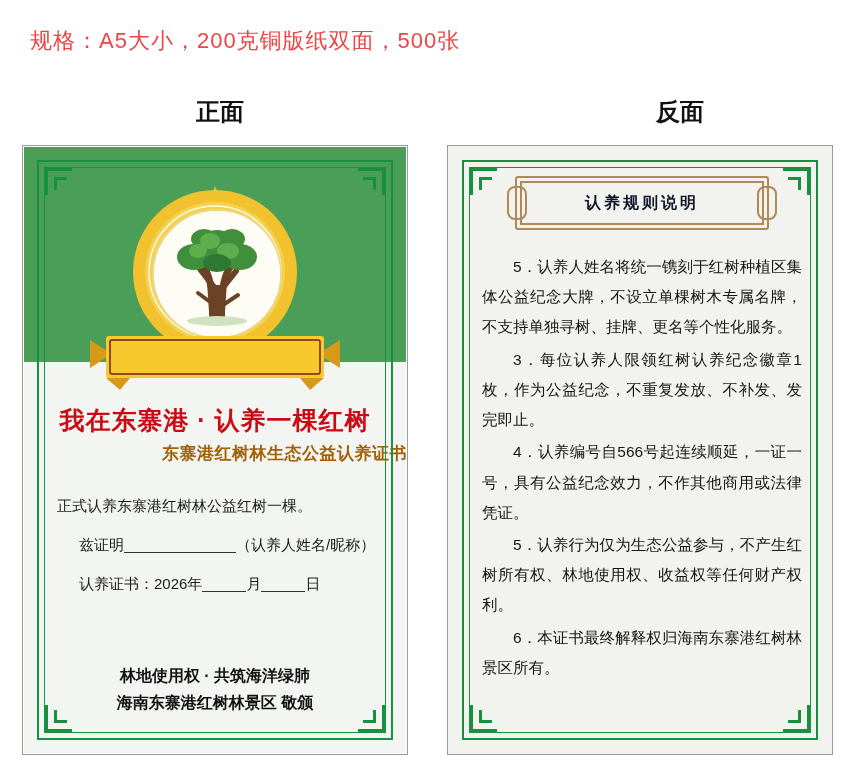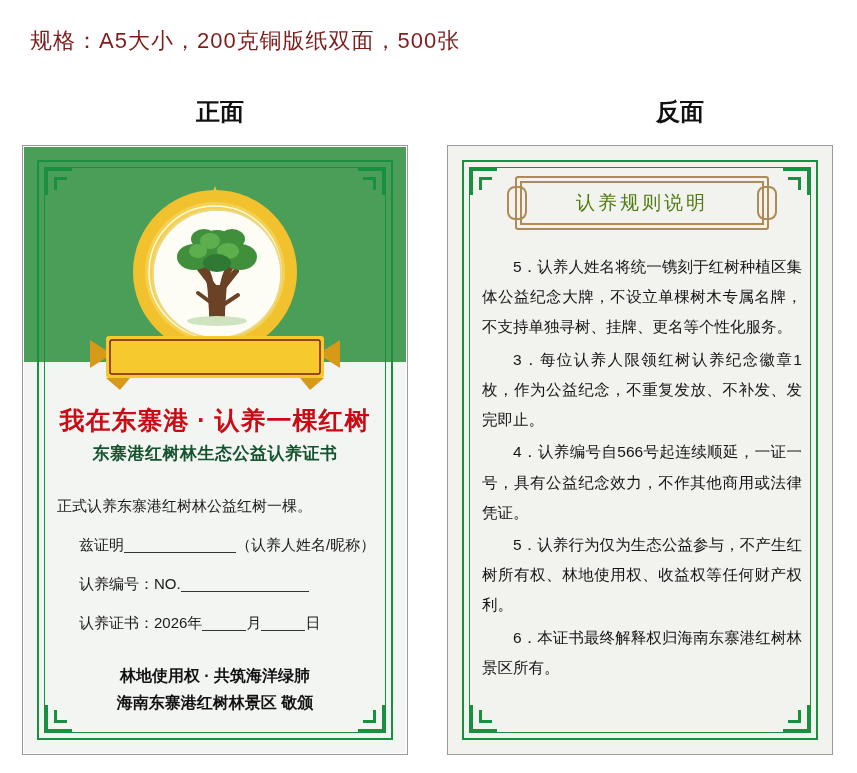--- a/index.html
+++ b/index.html
@@ -14,21 +14,21 @@
     color: #111;
     position: relative;
     overflow: hidden;
   }
   .spec-line {
     position: absolute;
     top: 26px;
     left: 30px;
     font-size: 22px;
     letter-spacing: 1px;
-    color: #7f1d1d;
+    color: #ef4444;
     white-space: nowrap;
   }
   .side-label {
     position: absolute;
     top: 96px;
     font-size: 24px;
     font-weight: bold;
     color: #111;
     text-align: center;
     width: 200px;
@@ -144,24 +144,24 @@
     text-align: center;
     font-size: 25px;
     font-weight: bold;
     color: #cc0a14;
     letter-spacing: 1px;
   }
   .title-sub {
     position: absolute;
     left: 0; right: 0;
     top: 296px;
-    text-align: center;
+    text-align: right;
     font-size: 17px;
     font-weight: bold;
-    color: #14532d;
+    color: #a16207;
     letter-spacing: 0.5px;
   }
   .form-area {
     position: absolute;
     left: 34px;
     right: 34px;
     top: 340px;
     font-size: 15px;
     color: #1a1a1a;
     line-height: 2.6;
@@ -209,23 +209,23 @@
   .back-title-box .curl {
     position: absolute;
     width: 16px; height: 30px;
     border: 2px solid #b08a56;
     border-radius: 8px;
     top: 8px;
   }
   .back-title-box .curl.l { left: -10px; }
   .back-title-box .curl.r { right: -10px; }
   .back-title {
-    font-size: 19px;
-    font-weight: normal;
-    color: #4d7c0f;
+    font-size: 16px;
+    font-weight: bold;
+    color: #0f172a;
     letter-spacing: 3px;
   }
   .rules {
     margin-top: 22px;
     font-size: 15.5px;
     line-height: 1.95;
     color: #151515;
     text-align: justify;
   }
   .rule-item {
@@ -316,23 +316,20 @@
 
   <div class="title-main">我在东寨港 · 认养一棵红树</div>
   <div class="title-sub">东寨港红树林生态公益认养证书</div>
 
   <div class="form-area">
     <div class="form-line">正式认养东寨港红树林公益红树一棵。</div>
     <div class="form-line indent">
       <span>兹证明</span><span class="blank b-long"></span><span>（认养人姓名/昵称）</span>
     </div>
     <div class="form-line indent">
-      <span>认养编号：NO.</span><span class="blank b-mid"></span>
-    </div>
-    <div class="form-line indent">
       <span>认养证书：2026年</span><span class="blank b-short"></span><span>月</span><span class="blank b-short"></span><span>日</span>
     </div>
   </div>
 
   <div class="footer-sign">
     <div>林地使用权 · 共筑海洋绿肺</div>
     <div>海南东寨港红树林景区  敬颁</div>
   </div>
 
   <div class="frame">

